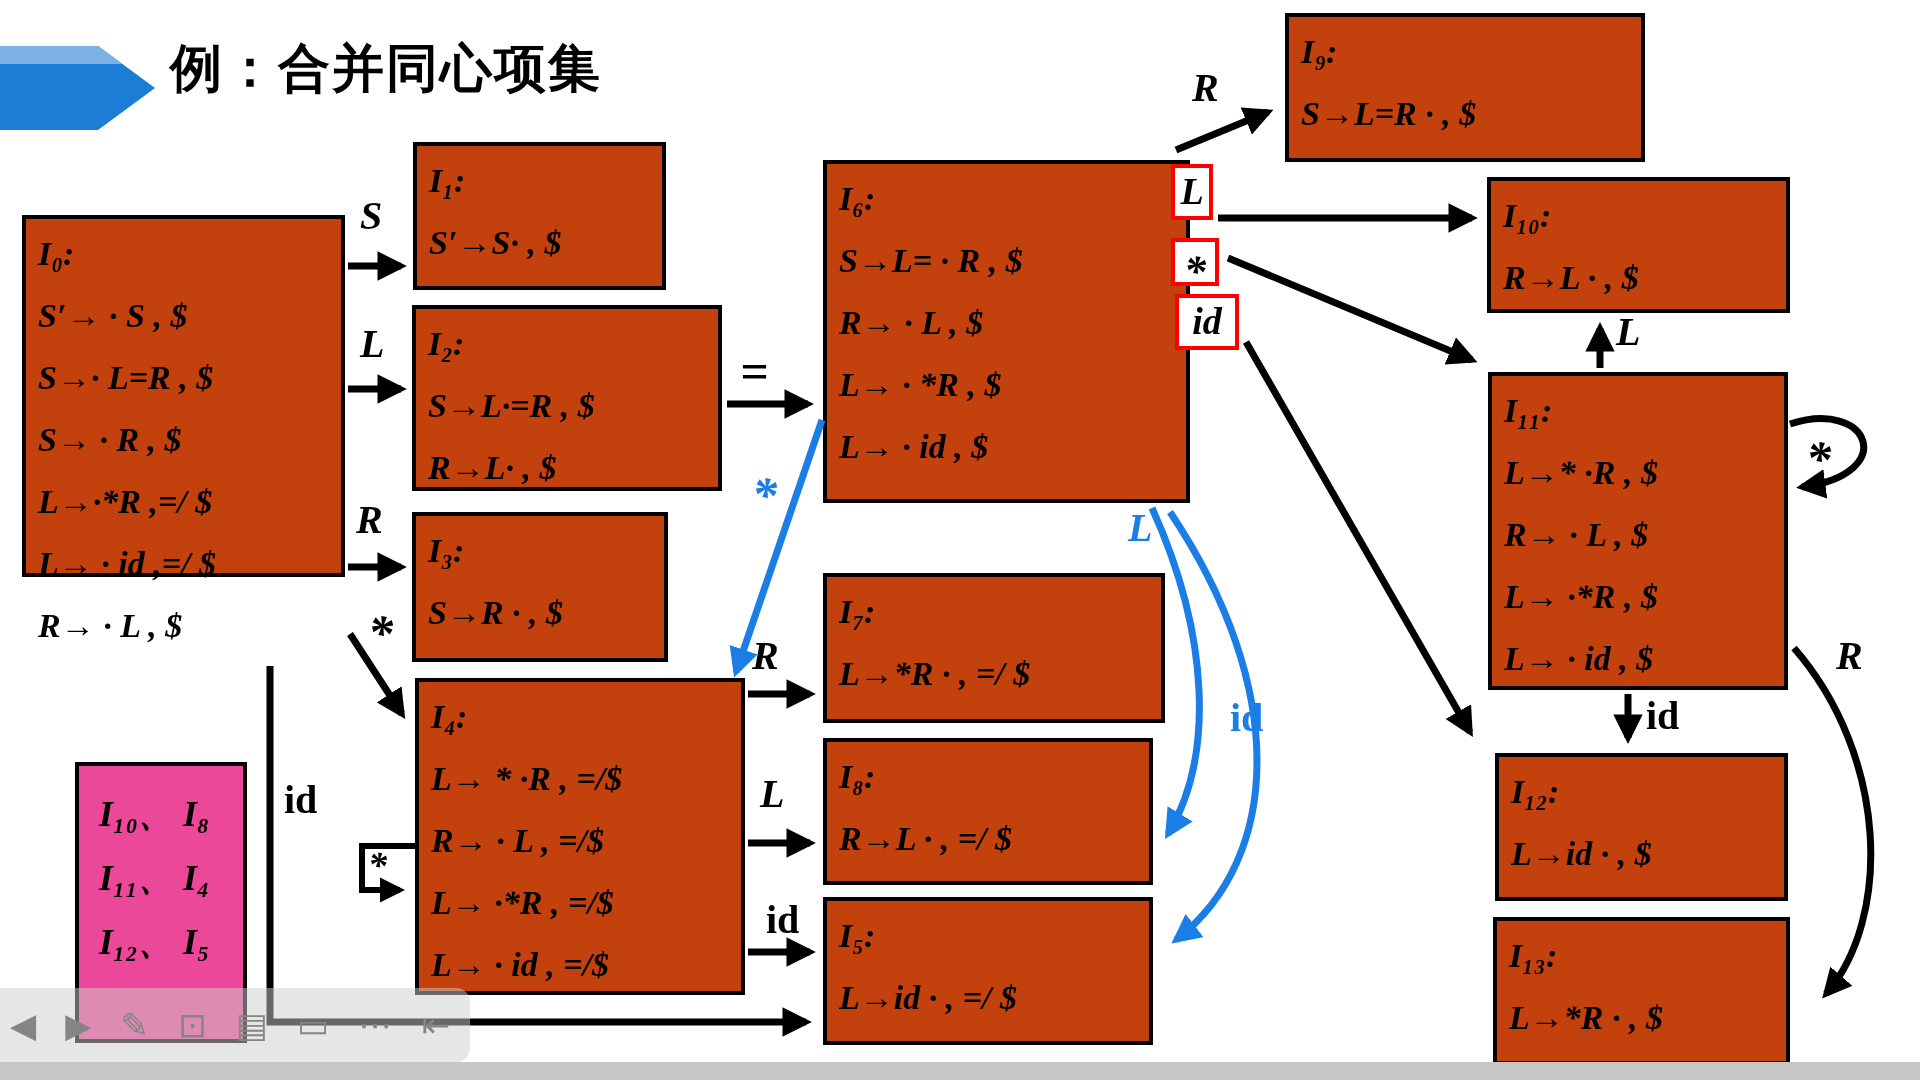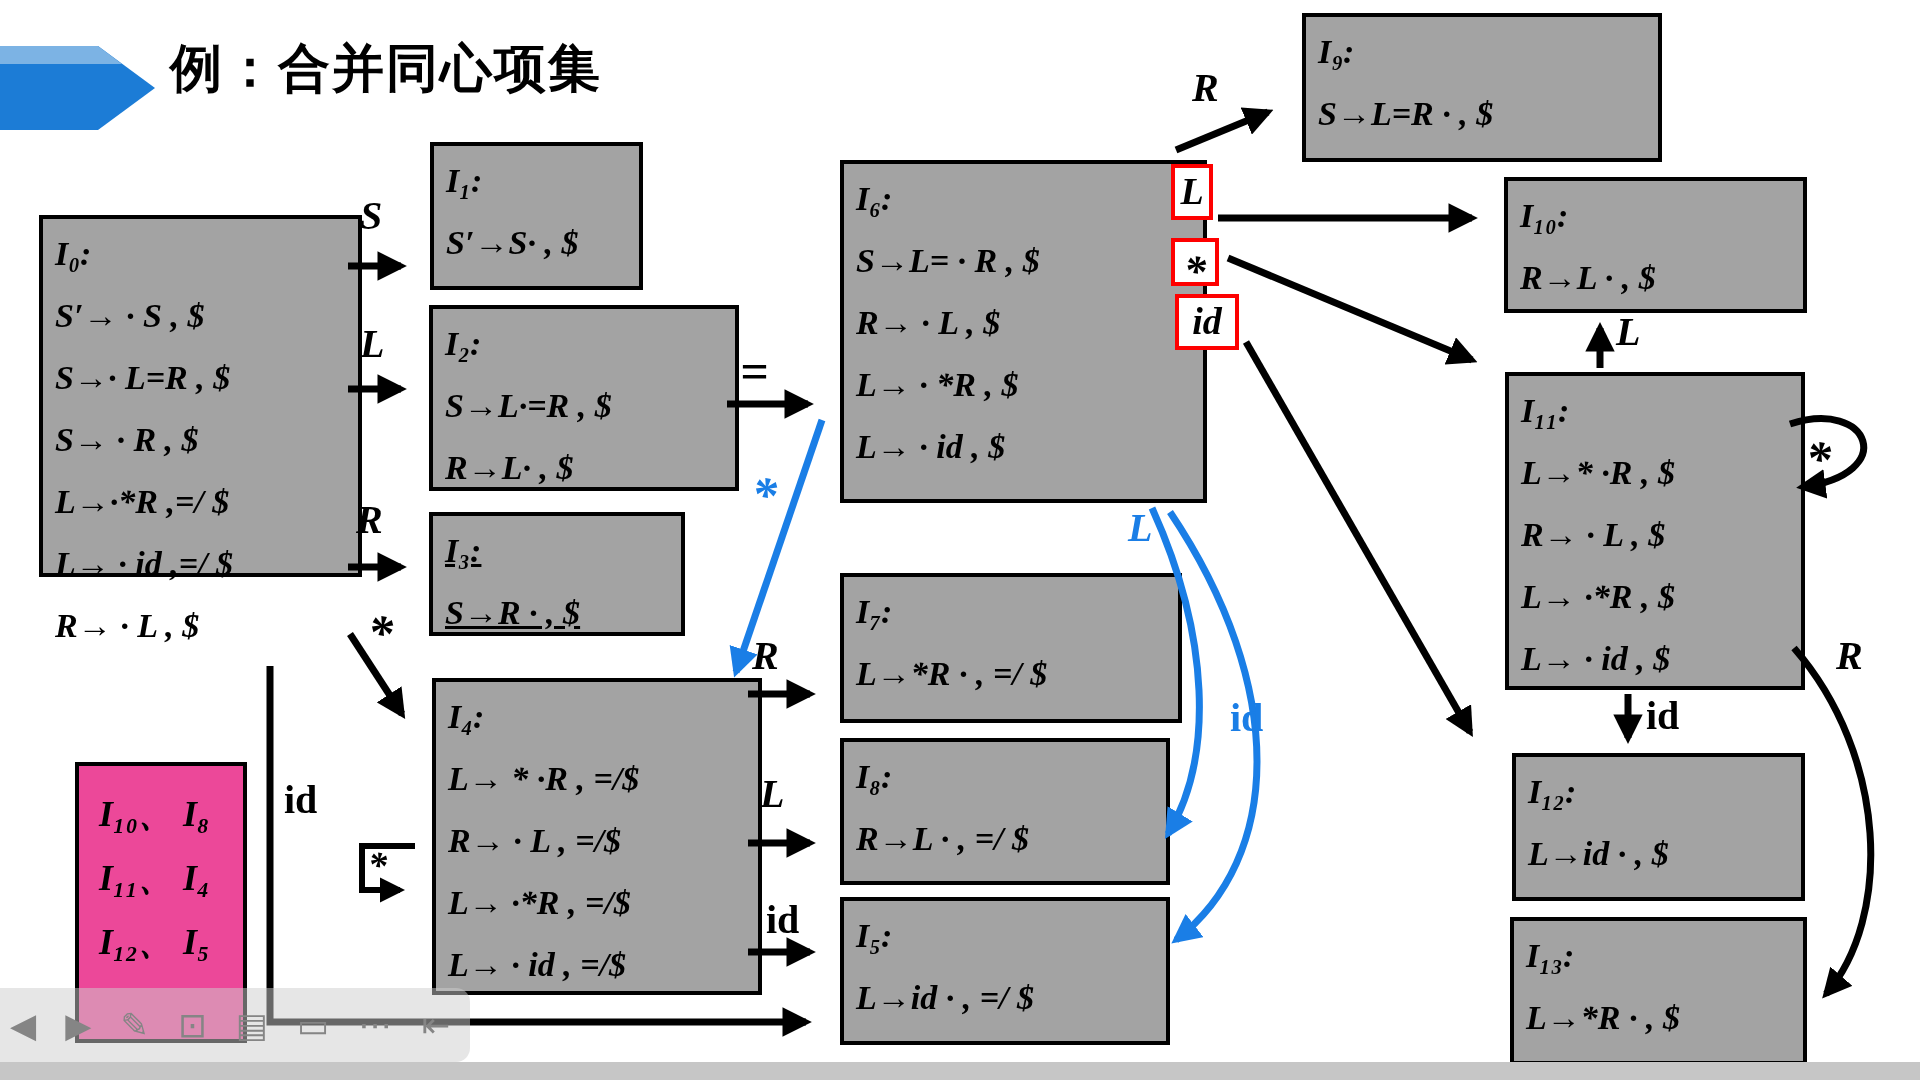--- a/index.html
+++ b/index.html
@@ -1,20 +1,20 @@
 <!DOCTYPE html>
 <html><head>
 <meta charset="utf-8">
 <style>
   html,body{margin:0;padding:0;}
   body{width:1920px;height:1080px;position:relative;background:#ffffff;overflow:hidden;
        font-family:"Liberation Serif","DejaVu Serif",serif;color:#000;}
-  .node{position:absolute;background:#a3a3a3;border:4px solid #000;box-sizing:border-box;
+  .node{position:absolute;background:#c2410c;border:4px solid #000;box-sizing:border-box;
         padding:4px 4px 0 12px;font-weight:bold;font-style:italic;font-size:34px;
-        line-height:62px;white-space:nowrap;margin-left:17px;}
+        line-height:62px;white-space:nowrap;}
   .merge{position:absolute;background:#ec4899;border:4px solid #000;box-sizing:border-box;
          padding:16px 0 0 20px;font-weight:bold;font-style:italic;font-size:36px;line-height:64px;white-space:nowrap;}
   .lab{position:absolute;font-weight:bold;font-style:italic;font-size:40px;line-height:1;}
   .up{font-style:normal;}
   .big{font-size:50px;}
   .blue{color:#1a7ee6;}
   .redbox{position:absolute;border:4px solid #fe0000;background:#fff;box-sizing:border-box;
           text-align:center;font-weight:bold;font-style:italic;font-size:38px;line-height:1.25;}
   #title{position:absolute;left:170px;top:34px;font-family:"Liberation Sans","DejaVu Sans",sans-serif;
          font-weight:bold;font-size:52px;letter-spacing:2px;}
@@ -36,32 +36,32 @@
 <div class="node" style="left:22px;top:215px;width:323px;height:362px;">
   <div>I₀:</div>
   <div>S′→ · S , $</div>
   <div>S→· L=R , $</div>
   <div>S→ · R , $</div>
   <div>L→·*R ,=/ $</div>
   <div>L→ · id ,=/ $</div>
   <div>R→ · L , $</div>
 </div>
 
-<div class="node" style="left:413px;top:142px;width:213px;height:148px;">
+<div class="node" style="left:413px;top:142px;width:253px;height:148px;">
   <div>I₁:</div>
   <div>S′→S· , $</div>
 </div>
 
 <div class="node" style="left:412px;top:305px;width:310px;height:186px;">
   <div>I₂:</div>
   <div>S→L·=R , $</div>
   <div>R→L· , $</div>
 </div>
 
-<div class="node" style="left:412px;top:512px;width:256px;height:124px;text-decoration:underline;">
+<div class="node" style="left:412px;top:512px;width:256px;height:150px;">
   <div>I₃:</div>
   <div>S→R · , $</div>
 </div>
 
 <div class="node" style="left:415px;top:678px;width:330px;height:317px;">
   <div>I₄:</div>
   <div>L→ * ·R , =/$</div>
   <div>R→ · L , =/$</div>
   <div>L→ ·*R , =/$</div>
   <div>L→ · id , =/$</div>

